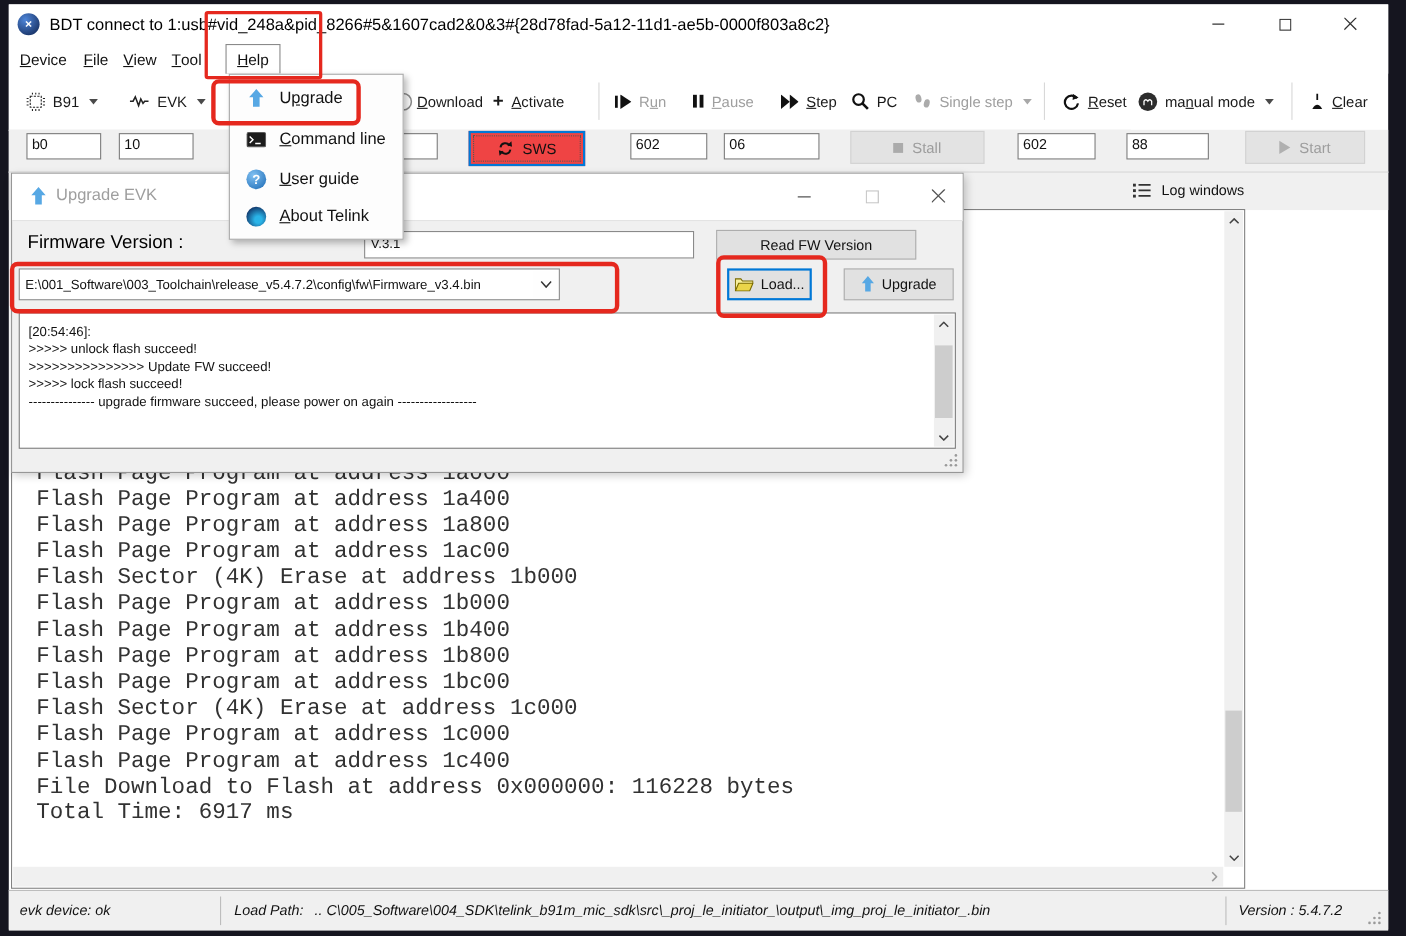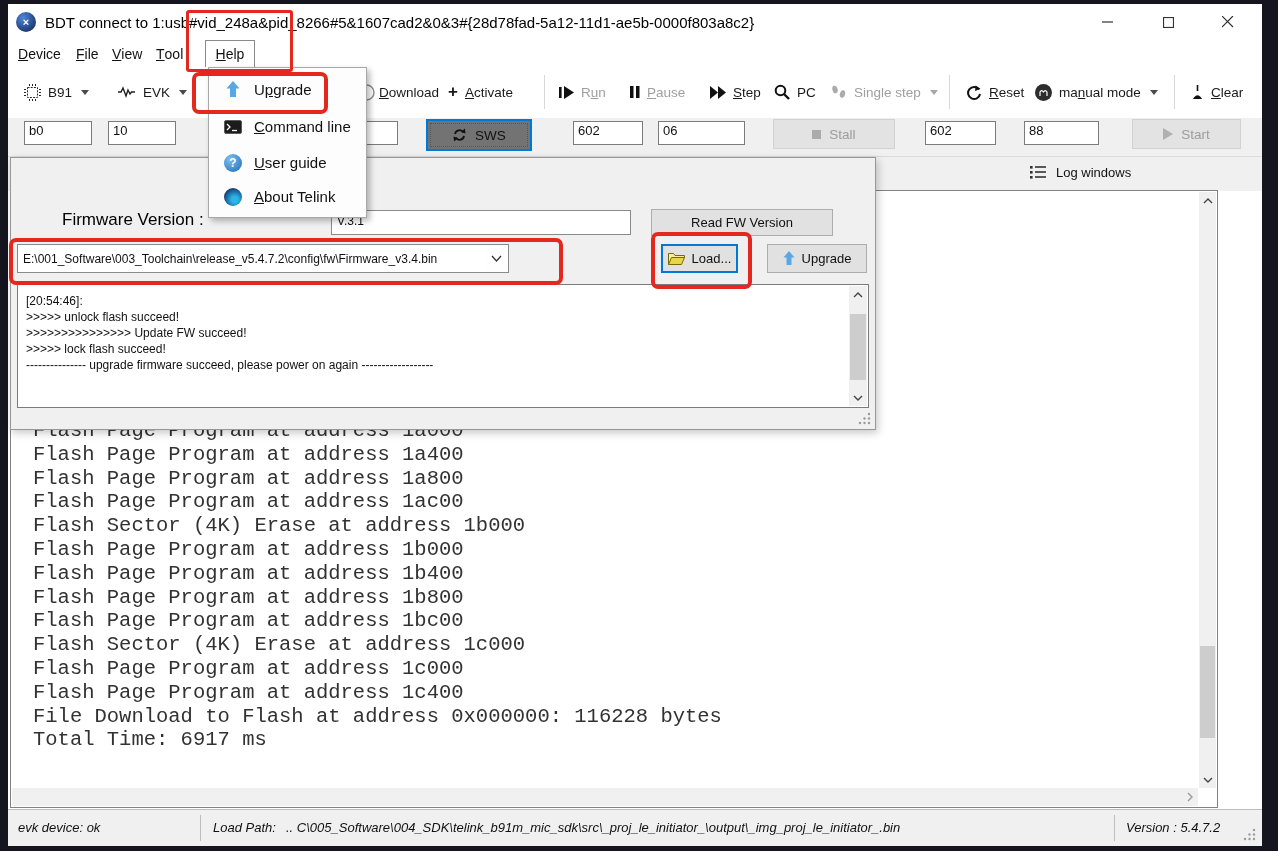--- a/index.html
+++ b/index.html
@@ -30,30 +30,30 @@
   .tsep{position:absolute;top:8px;width:1px;height:34px;background:#d8d8d8;}
   .caret{width:0;height:0;border-left:4px solid transparent;border-right:4px solid transparent;border-top:5px solid #4a4a4a;margin-left:2px;}
   .caret.grey{border-top-color:#a8a8a8;}
   .mm-circle{width:17px;height:17px;border-radius:50%;background:#2d2d2d;display:flex;align-items:center;justify-content:center;}
 
   
   .ctlrow{left:8px;top:118px;width:1254px;height:38px;background:#f0f0f0;border-bottom:1px solid #d2d2d2;}
   .field{position:absolute;top:3px;height:21px;background:#fff;border:1px solid #7b7b7b;
          font-size:13px;color:#111;padding:1px 4px 0 4px;}
   .btn{position:absolute;display:flex;align-items:center;justify-content:center;gap:8px;
-       background:#737373;border:1px solid #adadad;font-size:13.5px;color:#111;}
+       background:#ef4444;border:1px solid #adadad;font-size:13.5px;color:#111;}
   .btn.dis{background:#e3e3e3;border-color:#d2d2d2;color:#9d9d9d;}
   .btn.focus{border:2px solid #0078d7;outline:1px dotted #555;outline-offset:-5px;}
   .sq-ico{width:9px;height:9px;background:#ababab;display:inline-block;}
   .play-grey{width:0;height:0;border-top:6px solid transparent;border-bottom:6px solid transparent;border-left:10px solid #b0b0b0;}
 
   
   .loghdr{left:8px;top:156px;width:1254px;height:34px;background:#f0f0f0;border-top:1px solid #dadada;}
-  .loghdr-lbl{position:absolute;left:1022px;top:8px;font-size:13px;color:#111;display:flex;gap:9px;}
-  .logarea{left:10px;top:190px;width:1208px;height:618px;background:#fff;border:1px solid #828282;box-sizing:border-box;padding-left:21px;}
+  .loghdr-lbl{position:absolute;left:1022px;top:8px;font-size:13px;color:#111;display:flex;gap:9px;align-items:center;}
+  .logarea{left:10px;top:190px;width:1122px;height:618px;background:#fff;border:1px solid #828282;box-sizing:border-box;padding-left:21px;}
   .logtext{position:absolute;left:22px;top:228px;font-family:"Liberation Mono",monospace;
            font-size:20.5px;line-height:23.8px;color:#323232;white-space:pre;}
   .vscroll{position:absolute;right:1px;top:1px;bottom:19px;width:17px;background:#f0f0f0;}
   .hscroll{position:absolute;left:1px;right:19px;bottom:1px;height:18px;background:#f0f0f0;}
   .thumb{position:absolute;left:1px;width:15px;background:#cdcdcd;}
   .sarrow{position:absolute;left:0;width:17px;height:17px;display:flex;align-items:center;justify-content:center;}
 
   
   .dropdown{left:208px;top:67px;width:157px;height:149px;background:#fdfdfd;border:1px solid #a8a8a8;
             box-shadow:3px 3px 6px rgba(0,0,0,.28);z-index:40;}
@@ -63,21 +63,21 @@
   .circ{width:18px;height:18px;border-radius:50%;display:flex;align-items:center;justify-content:center;}
   .help-circ{background:radial-gradient(circle at 35% 30%,#7fc0f2,#2f7ac0 80%);color:#fff;font-size:12px;font-weight:bold;}
   .about-circ{background:radial-gradient(circle at 60% 65%,#2ab4e8 20%,#123a6e 75%);}
 
   
   .dialog{left:10px;top:157px;width:866px;height:273px;background:#f0f0f0;border:1px solid #979797;
           box-shadow:2px 3px 8px rgba(0,0,0,.22);box-sizing:border-box;z-index:20;}
   .dlg-title{position:absolute;left:0;top:0;right:0;height:42px;background:#fff;border-bottom:1px solid #e3e3e3;}
   .dlg-title-lbl{position:absolute;left:40px;top:11px;font-size:15px;color:#9e9e9e;}
   .dlg-ctl{position:absolute;top:7px;width:40px;height:27px;display:flex;align-items:center;justify-content:center;}
-  .fwlabel{position:absolute;left:14px;top:52px;font-size:17px;color:#000;margin-left:37px;}
+  .fwlabel{position:absolute;left:14px;top:52px;font-size:17px;color:#000;}
   .dfield{position:absolute;background:#fff;border:1px solid #8a8a8a;font-size:12px;color:#111;
           padding:3px 5px 0 5px;box-sizing:border-box;}
   .dbtn{position:absolute;display:flex;align-items:center;justify-content:center;gap:7px;background:#e1e1e1;
         border:1px solid #adadad;font-size:13px;color:#111;box-sizing:border-box;}
   .combo-chev{position:absolute;right:1px;top:1px;bottom:1px;width:22px;background:#fefefe;
               display:flex;align-items:center;justify-content:center;}
   .dlg-log{position:absolute;left:6px;top:126px;width:852px;height:124px;background:#fff;
            border:1px solid #7b7b7b;box-sizing:border-box;}
   .dlg-log-text{position:absolute;left:8px;top:8px;font-size:12px;line-height:16px;color:#111;white-space:pre;}
   .dlg-vscroll{position:absolute;right:1px;top:1px;bottom:1px;width:18px;background:#f0f0f0;}
@@ -301,20 +301,41 @@
     <div class="hscroll">
       <span class="sarrow" style="left:auto;right:0;top:0">
           <svg width="6" height="10">
             <polyline points="1,1 5,5 1,9" fill="none" stroke="#9a9a9a" stroke-width="1.4"></polyline>
           </svg>
         </span>
     </div>
   </div>
 
   <div class="abs dialog">
+    <div class="dlg-title">
+      <svg class="abs" style="left:17px;top:12px" width="14" height="17">
+          <path d="M7 0L13.5 7.5H10V16H4V7.5H0.5Z" fill="#57a8e4"></path>
+        </svg>
+      <span class="dlg-title-lbl">Upgrade EVK</span>
+      <span class="dlg-ctl" style="left:700px">
+          <svg width="13" height="12">
+            <line x1="0" y1="6" x2="12" y2="6" stroke="#555" stroke-width="1.2"></line>
+          </svg>
+        </span>
+      <span class="dlg-ctl" style="left:762px">
+          <svg width="12" height="12">
+            <rect x="0.5" y="0.5" width="11" height="11" fill="none" stroke="#c6c6c6" stroke-width="1.2"></rect>
+          </svg>
+        </span>
+      <span class="dlg-ctl" style="left:822px">
+          <svg width="13" height="13">
+            <path d="M0 0L12 12M12 0L0 12" stroke="#555" stroke-width="1.2"></path>
+          </svg>
+        </span>
+    </div>
 
     <span class="fwlabel">Firmware Version :</span>
     <span class="dfield" style="left:320px;top:52px;width:300px;height:25px">V.3.1</span>
     <span class="dbtn" style="left:640px;top:51px;width:182px;height:27px">
       <span>Read FW Version</span>
     </span>
 
     <span class="dfield" style="left:6px;top:86px;width:492px;height:29px;padding-top:7px">
       <span>E:\001_Software\003_Toolchain\release_v5.4.7.2\config\fw\Firmware_v3.4.bin</span>
       <span class="combo-chev">

